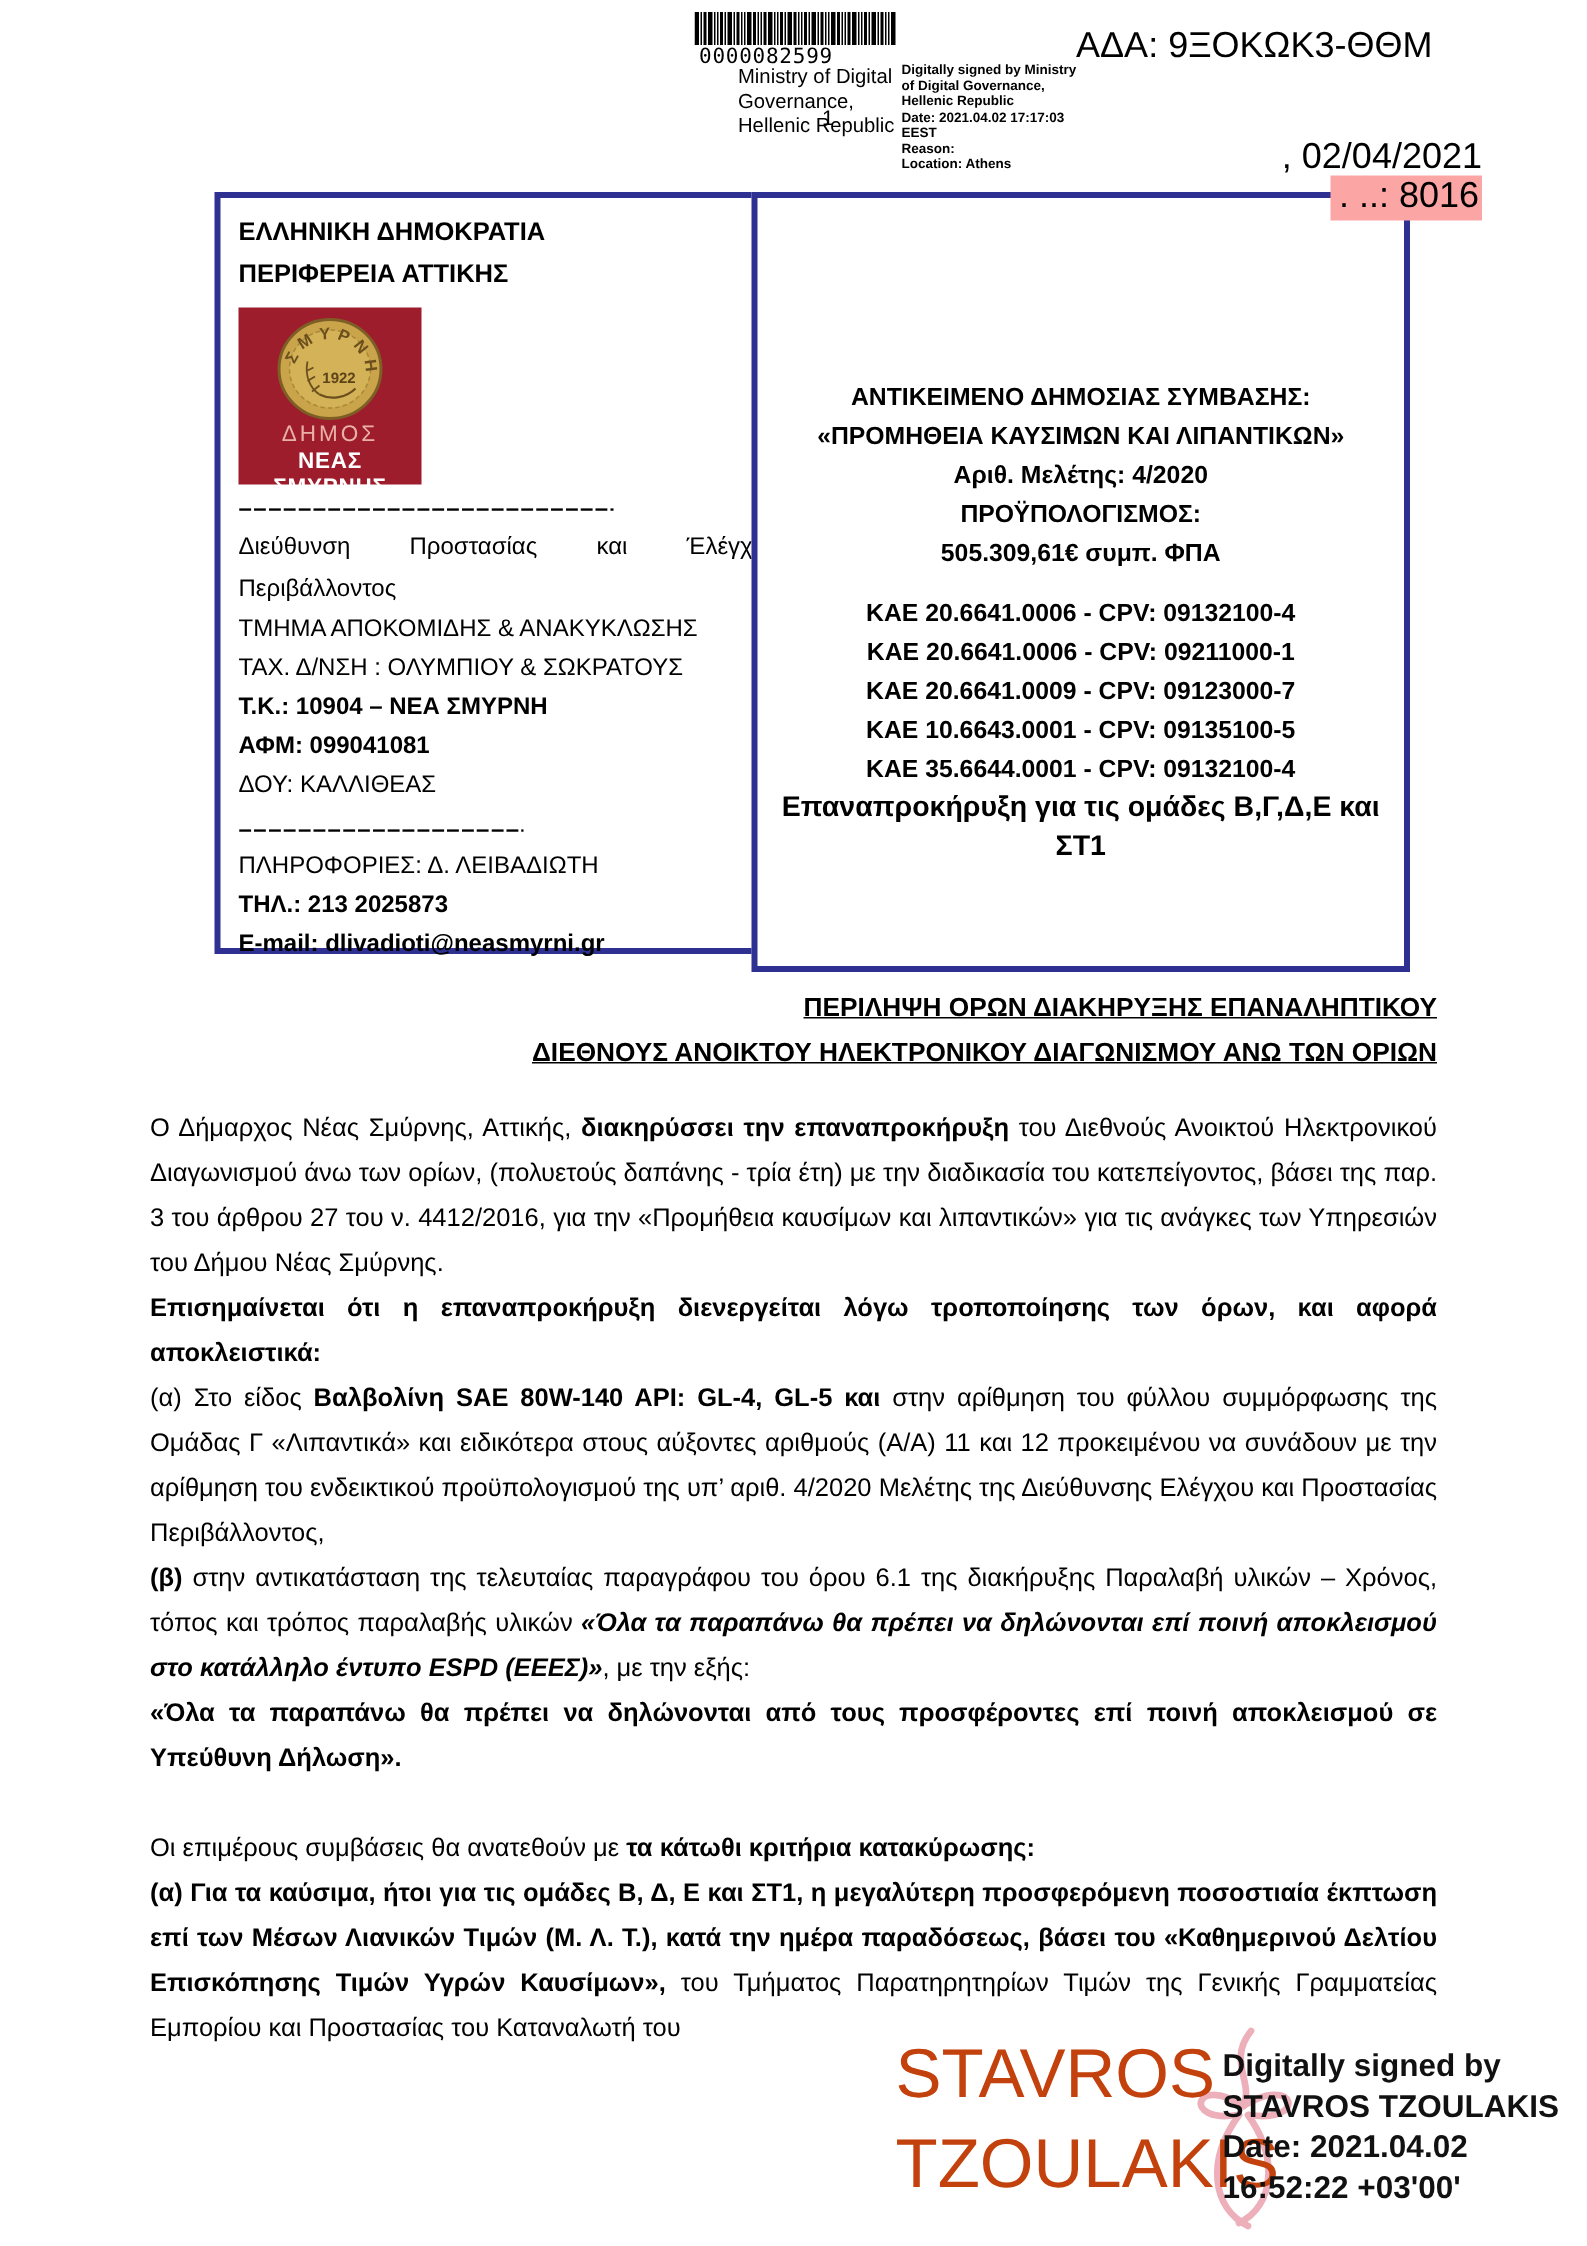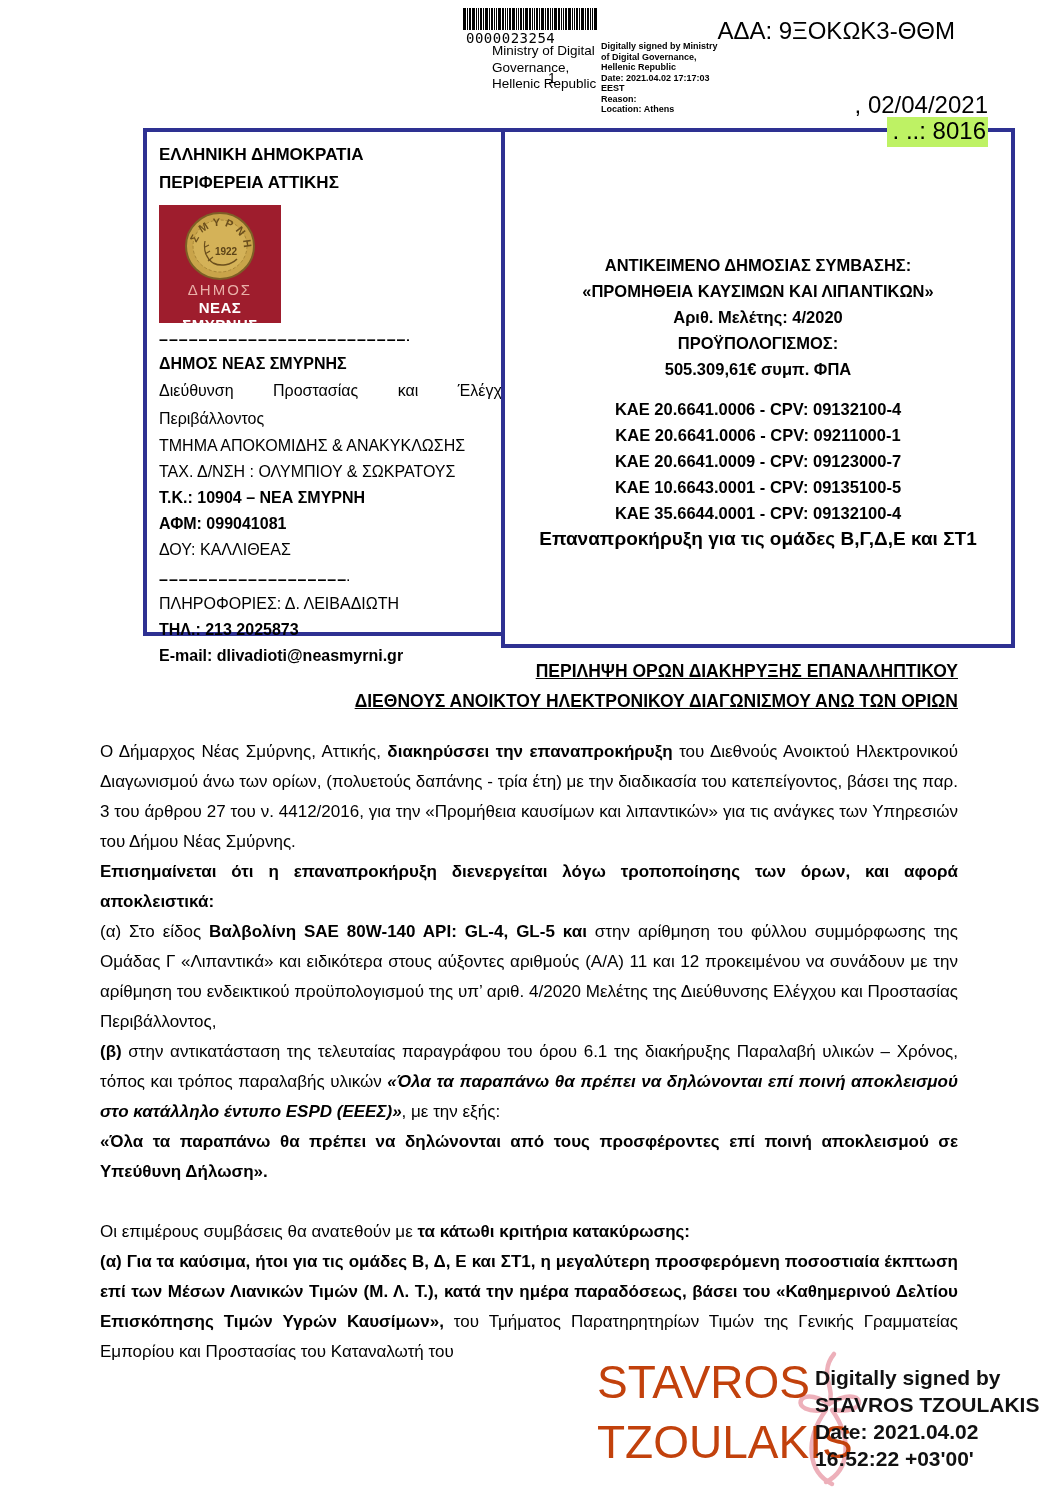--- a/index.html
+++ b/index.html
@@ -8,25 +8,25 @@
     font-family:"Liberation Sans",sans-serif;color:#000;overflow:hidden;
   }
   
   .barcode{position:absolute;left:463px;top:8px;}
   .barcode-number{position:absolute;left:466px;top:30px;font-family:"DejaVu Sans Mono",monospace;font-size:14px;letter-spacing:.5px;}
   .ministry{position:absolute;left:492px;top:43px;font-size:13.5px;line-height:16.5px;font-weight:500;}
   .page-one{position:absolute;left:548px;top:70px;font-size:14px;font-weight:500;}
   .sig-note-small{position:absolute;left:601px;top:41px;font-size:9px;line-height:10.5px;font-weight:bold;}
   .ada{position:absolute;right:103px;top:17px;font-size:24px;}
   .date-line{position:absolute;right:70px;top:91px;font-size:24px;}
-  .protocol-line{position:absolute;right:70px;top:117px;font-size:24px;background:#bef264;padding:0 2px 2px 6px;z-index:3;}
+  .protocol-line{position:absolute;right:70px;top:117px;font-size:24px;background:#fca5a5;padding:0 2px 2px 6px;z-index:3;}
   
   .hbox{position:absolute;border:4px solid #2e3192;box-sizing:border-box;background:#fff;}
   .left-box{left:109px;top:128px;width:388px;height:508px;padding:9px 12px;font-size:16px;margin-left:34px;}
-  .right-box{left:501px;top:128px;width:514px;height:520px;text-align:center;font-weight:bold;font-size:16.5px;line-height:26px;padding-top:120px;}
+  .right-box{left:501px;top:128px;width:439px;height:520px;text-align:center;font-weight:bold;font-size:16.5px;line-height:26px;padding-top:120px;}
   .lb-h{font-weight:bold;font-size:17px;line-height:28px;}
   .lb-line{line-height:26px;font-weight:600;}
   .lb-line.reg{font-weight:500;}
   .lb-just{line-height:28px;font-weight:500;text-align:justify;width:360px;}
   .divider{font-weight:bold;letter-spacing:1px;line-height:22px;white-space:nowrap;overflow:hidden;}
   .d1{width:250px;margin-top:6px;}
   .d2{width:190px;margin-top:6px;}
   
   .logo{position:relative;width:122px;height:118px;background:#9e1d2d;margin-top:8px;text-align:center;}
   .coin{position:absolute;left:24px;top:6px;}
@@ -103,21 +103,21 @@
           <rect x="116" width="1" height="22"></rect>
           <rect x="118" width="3" height="22"></rect>
           <rect x="122" width="1" height="22"></rect>
           <rect x="124" width="2" height="22"></rect>
           <rect x="127" width="1" height="22"></rect>
           <rect x="129" width="1" height="22"></rect>
           <rect x="131" width="3" height="22"></rect>
       </g>
     </svg>
   </div>
-  <div class="barcode-number">0000023254</div>
+  <div class="barcode-number">0000082599</div>
 
   <div class="ministry">
     <div>Ministry of Digital</div>
     <div>Governance,</div>
     <div>Hellenic Republic</div>
   </div>
   <div class="page-one">1</div>
 
   <div class="sig-note-small">
     <div>Digitally signed by Ministry</div>
@@ -149,21 +149,20 @@
           <path d="M22,30 C20,40 24,48 30,52 M26,34 l-4,2 M27,40 l-5,3 M30,46 l-5,4" stroke="#6b4f1d" stroke-width="1.2" fill="none"></path>
           <path d="M30,52 C38,56 48,54 54,48" stroke="#6b4f1d" stroke-width="1.5" fill="none"></path>
           <text x="43" y="44" font-size="10" font-weight="bold" fill="#5d4418" text-anchor="middle">1922</text>
         </svg>
       </div>
       <div class="logo-l1">ΔΗΜΟΣ</div>
       <div class="logo-l2">ΝΕΑΣ ΣΜΥΡΝΗΣ</div>
     </div>
 
     <div class="divider d1">––––––––––––––––––––––––––</div>
-    <div class="lb-line" style="font-weight:bold;">ΔΗΜΟΣ ΝΕΑΣ ΣΜΥΡΝΗΣ</div>
     <div class="lb-just">Διεύθυνση Προστασίας και Έλέγχου Περιβάλλοντος</div>
     <div class="lb-line reg">ΤΜΗΜΑ ΑΠΟΚΟΜΙΔΗΣ &amp;  ΑΝΑΚΥΚΛΩΣΗΣ</div>
     <div class="lb-line reg">ΤΑΧ. Δ/ΝΣΗ : ΟΛΥΜΠΙΟΥ &amp; ΣΩΚΡΑΤΟΥΣ</div>
     <div class="lb-line">Τ.Κ.: 10904 – ΝΕΑ ΣΜΥΡΝΗ</div>
     <div class="lb-line">ΑΦΜ: 099041081</div>
     <div class="lb-line reg">ΔΟΥ: ΚΑΛΛΙΘΕΑΣ</div>
     <div class="divider d2">––––––––––––––––––––</div>
     <div class="lb-line reg">ΠΛΗΡΟΦΟΡΙΕΣ: Δ. ΛΕΙΒΑΔΙΩΤΗ</div>
     <div class="lb-line">ΤΗΛ.: 213 2025873</div>
     <div class="lb-line">E-mail: dlivadioti@neasmyrni.gr</div>

